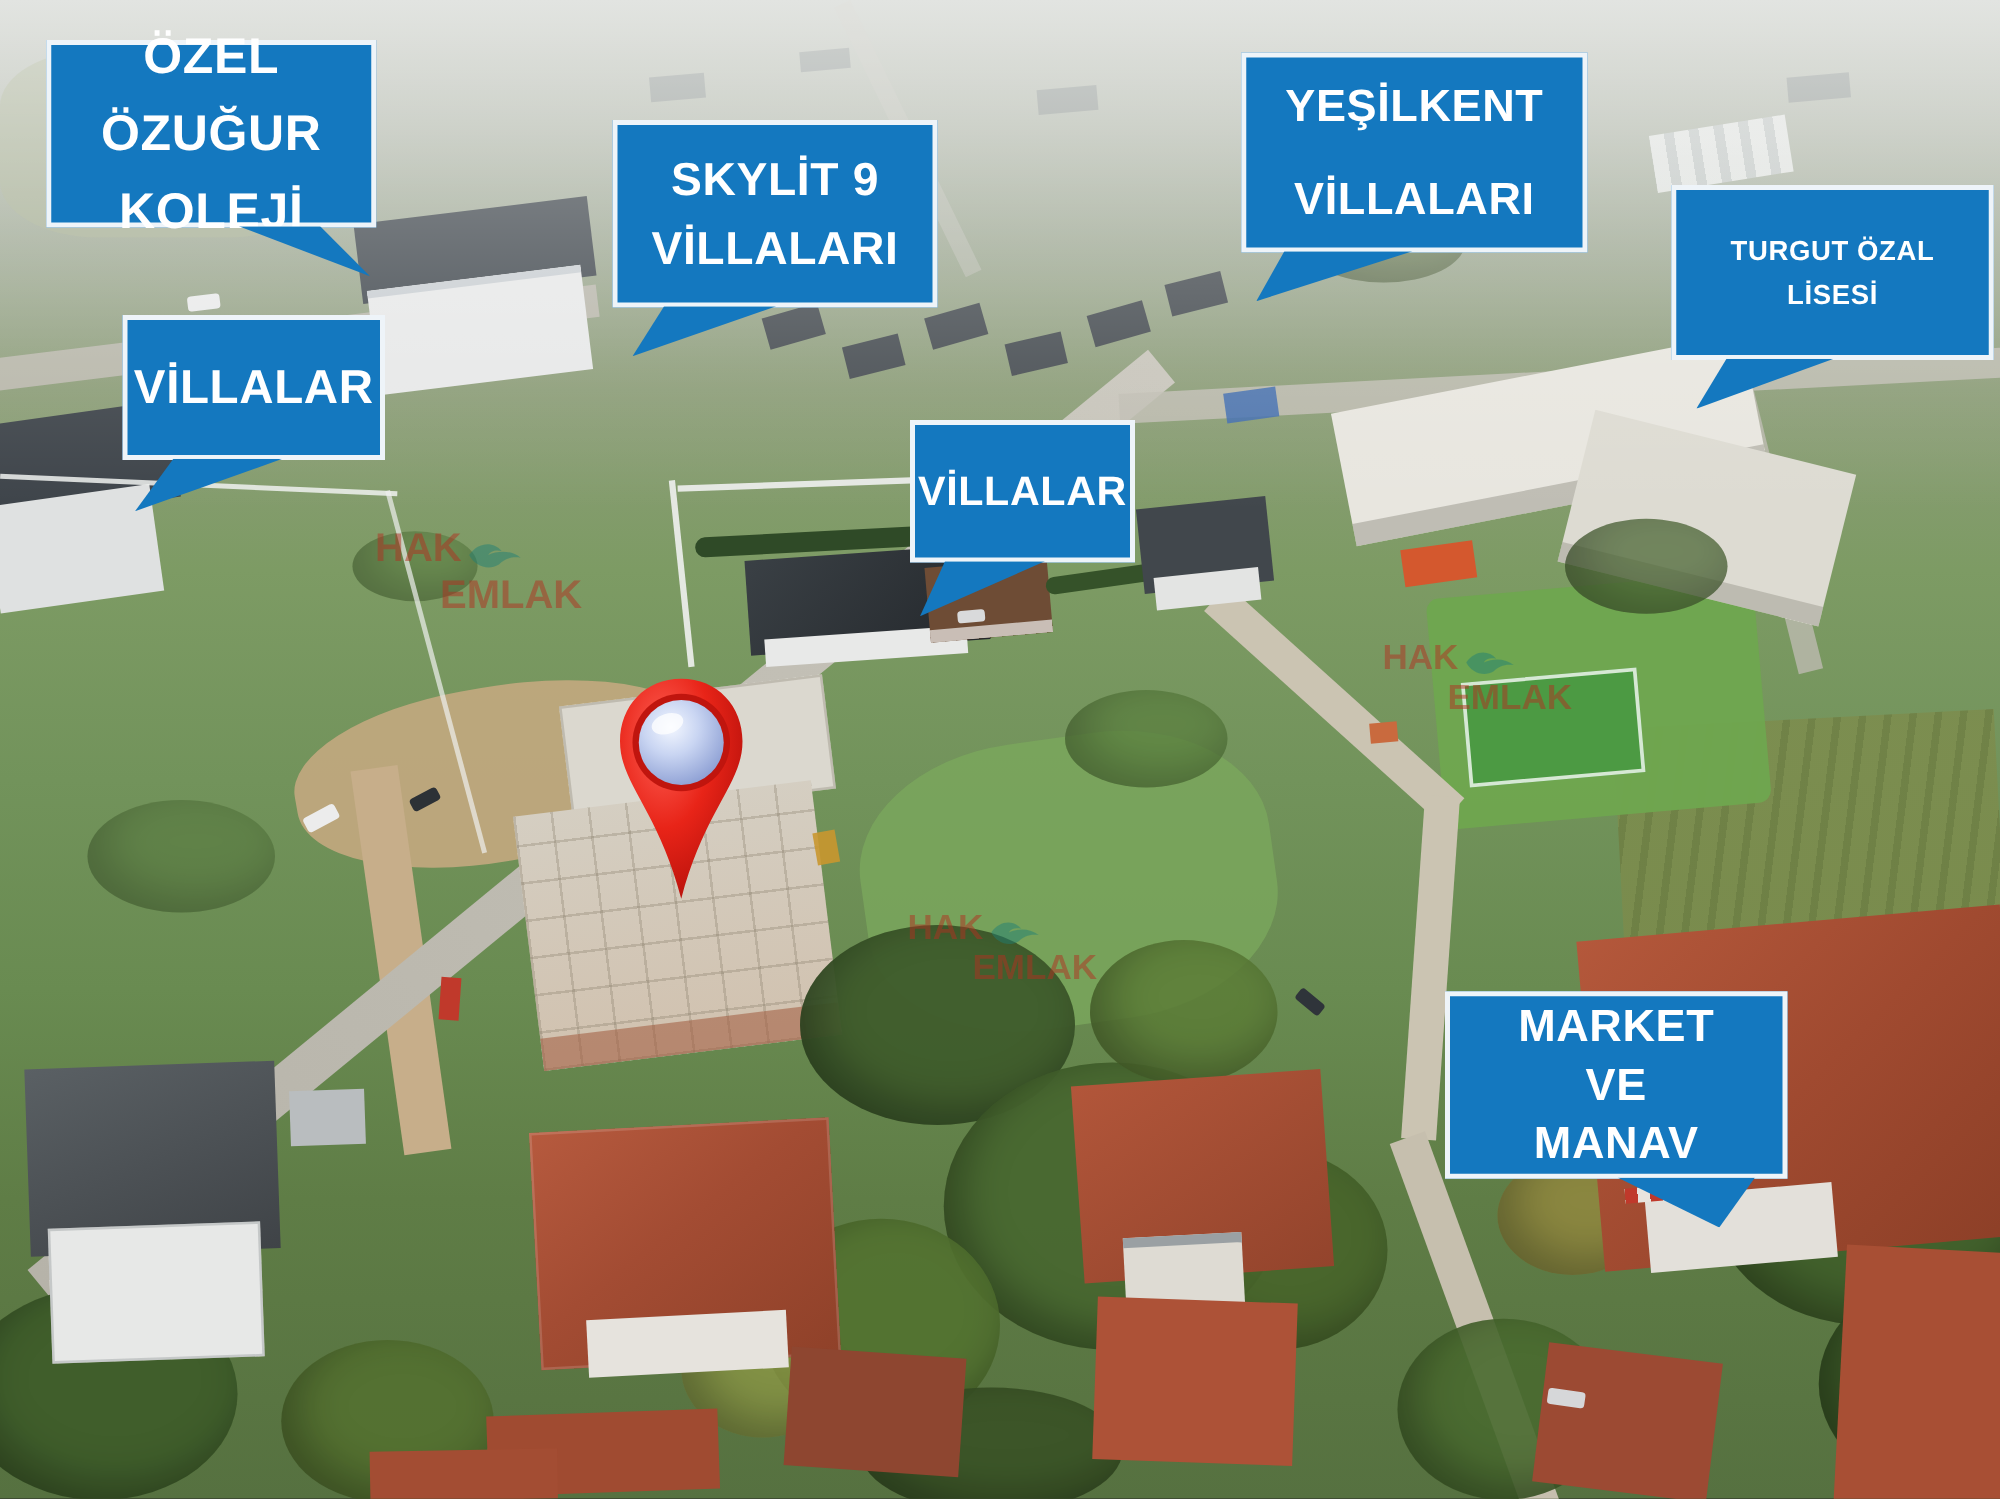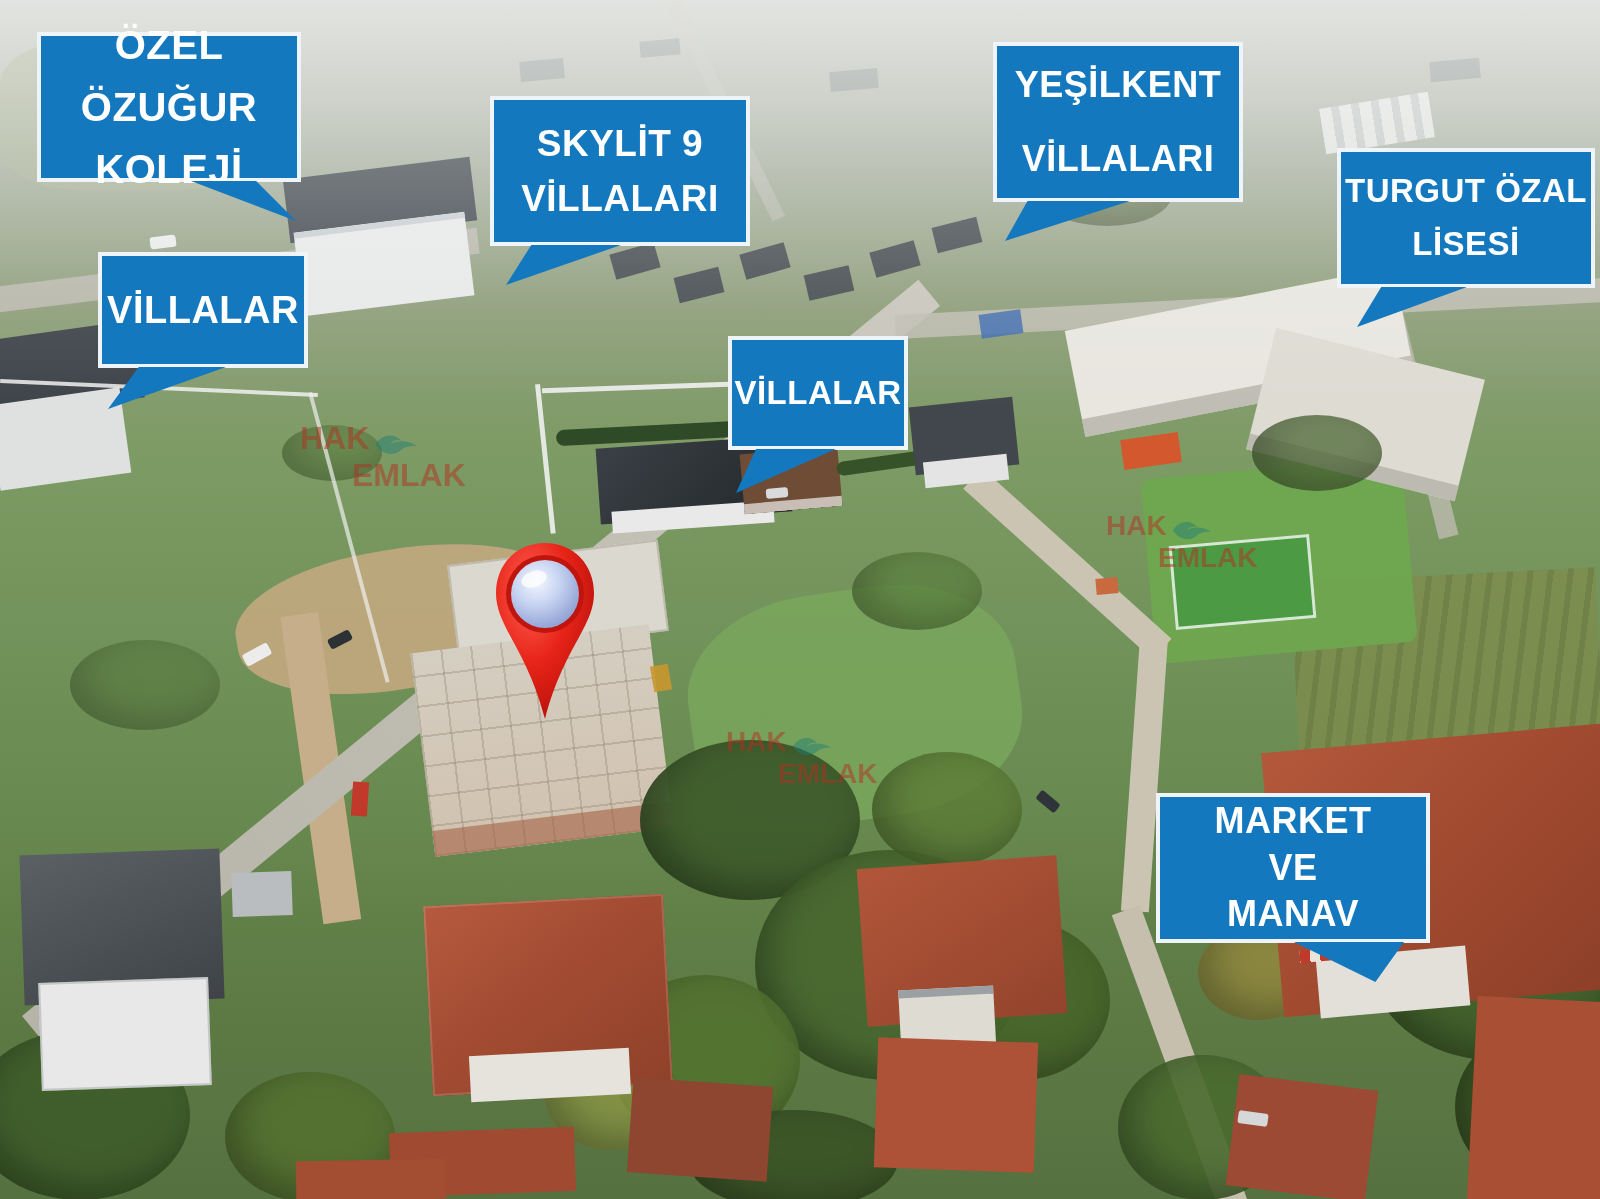--- a/index.html
+++ b/index.html
@@ -33,23 +33,23 @@
   }
   .co .txt{white-space:pre-line;display:block;width:100%;}
   .tail{position:absolute;background:var(--blue);z-index:19;}
   
   .co1{left:37px;top:32px;width:264px;height:150px;font-size:40px;line-height:1.55;}
   .co1 .tail{left:150px;top:calc(100% + 3px);width:105px;height:40px;clip-path:polygon(0 0,62% 0,100% 100%);}
   .co2{left:98px;top:252px;width:210px;height:116px;font-size:38px;}
   .co2 .tail{left:6px;top:calc(100% + 3px);width:118px;height:42px;clip-path:polygon(26% 0,100% 0,0 100%);}
   .co3{left:490px;top:96px;width:260px;height:150px;font-size:37px;line-height:1.5;}
   .co3 .tail{left:12px;top:calc(100% + 3px);width:115px;height:40px;clip-path:polygon(22% 0,100% 0,0 100%);}
-  .co4{left:993px;top:42px;width:250px;height:160px;font-size:36px;line-height:2.05;}
+  .co4{left:993px;top:42px;width:277px;height:160px;font-size:36px;line-height:2.05;}
   .co4 .tail{left:8px;top:calc(100% + 3px);width:125px;height:40px;clip-path:polygon(18% 0,100% 0,0 100%);}
-  .co5{left:1337px;top:148px;width:258px;height:140px;font-size:33px;line-height:1.6;}
+  .co5{left:1337px;top:148px;width:258px;height:140px;font-size:22px;line-height:1.6;}
   .co5 .tail{left:16px;top:calc(100% + 3px);width:110px;height:40px;clip-path:polygon(22% 0,100% 0,0 100%);}
   .co6{left:728px;top:336px;width:180px;height:114px;font-size:33px;}
   .co6 .tail{left:4px;top:calc(100% + 3px);width:100px;height:44px;clip-path:polygon(20% 0,100% 0,0 100%);}
   .co7{left:1318px;top:403px;width:208px;height:108px;font-size:30px;}
   .co7 .tail{left:2px;top:calc(100% + 3px);width:130px;height:44px;clip-path:polygon(14% 0,100% 0,0 100%);}
   .co8{left:1156px;top:793px;width:274px;height:150px;font-size:36px;line-height:1.3;}
   .co8 .tail{left:134px;top:calc(100% + 3px);width:110px;height:40px;clip-path:polygon(0 0,100% 0,74% 100%);}
   
   .pin{left:492px;top:541px;width:106px;height:182px;z-index:15;}
   

